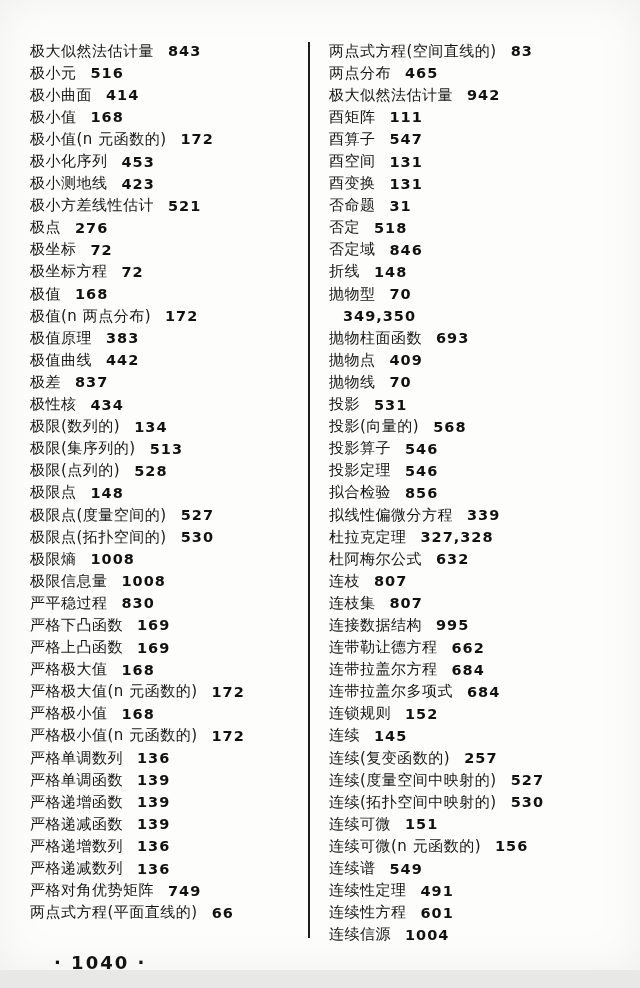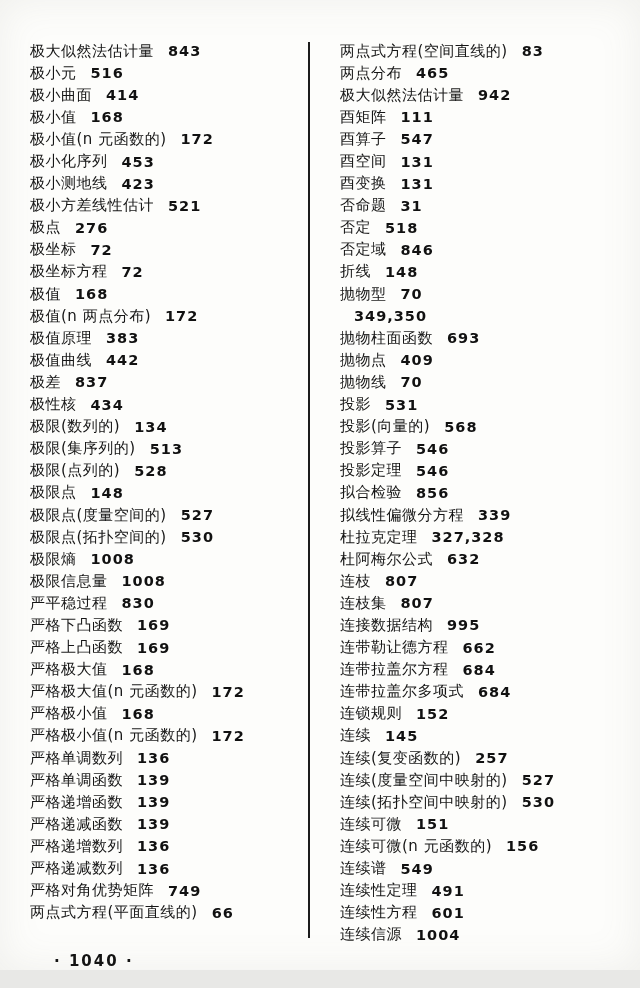--- a/index.html
+++ b/index.html
@@ -24,21 +24,21 @@
     inset: 0;
     pointer-events: none;
     box-shadow: inset 0 0 40px rgba(120,120,110,0.10);
   }
   .column {
     position: absolute;
     top: 40px;
     white-space: nowrap;
   }
   .column.left  { left: 30px;  width: 272px; }
-  .column.right { left: 340px; width: 300px; }
+  .column.right { left: 329px; width: 300px; }
   .divider {
     position: absolute;
     left: 308px;
     top: 42px;
     width: 2px;
     height: 896px;
     background: #1c1c1c;
   }
   .entry {
     height: 22.1px;
@@ -55,21 +55,21 @@
     font-weight: 700;
     font-size: 14.5px;
     letter-spacing: 1px;
     color: #111;
     font-family: "DejaVu Sans", sans-serif;
   }
   .page-number {
     position: absolute;
     left: 54px;
     top: 952px;
-    font-size: 15px;
+    font-size: 18px;
     font-weight: 700;
     letter-spacing: 2px;
     color: #111;
   }
 </style>
 </head>
 <body>
 
 <div class="page">
 

